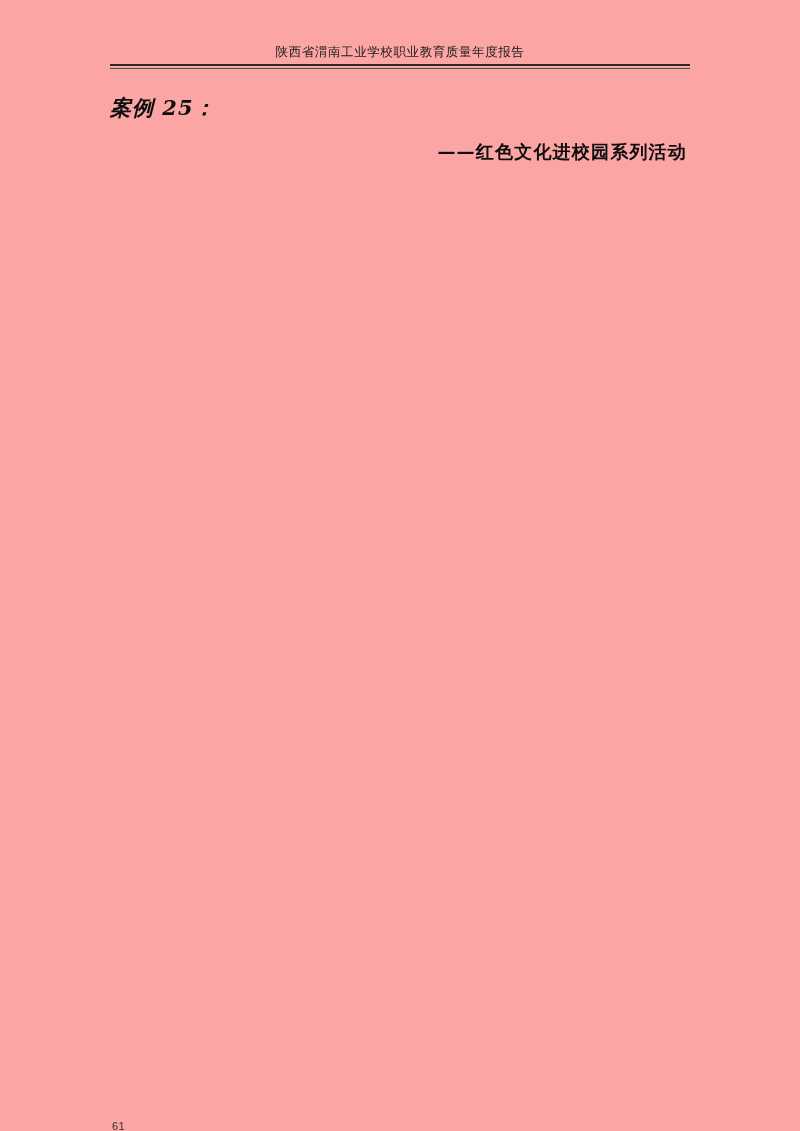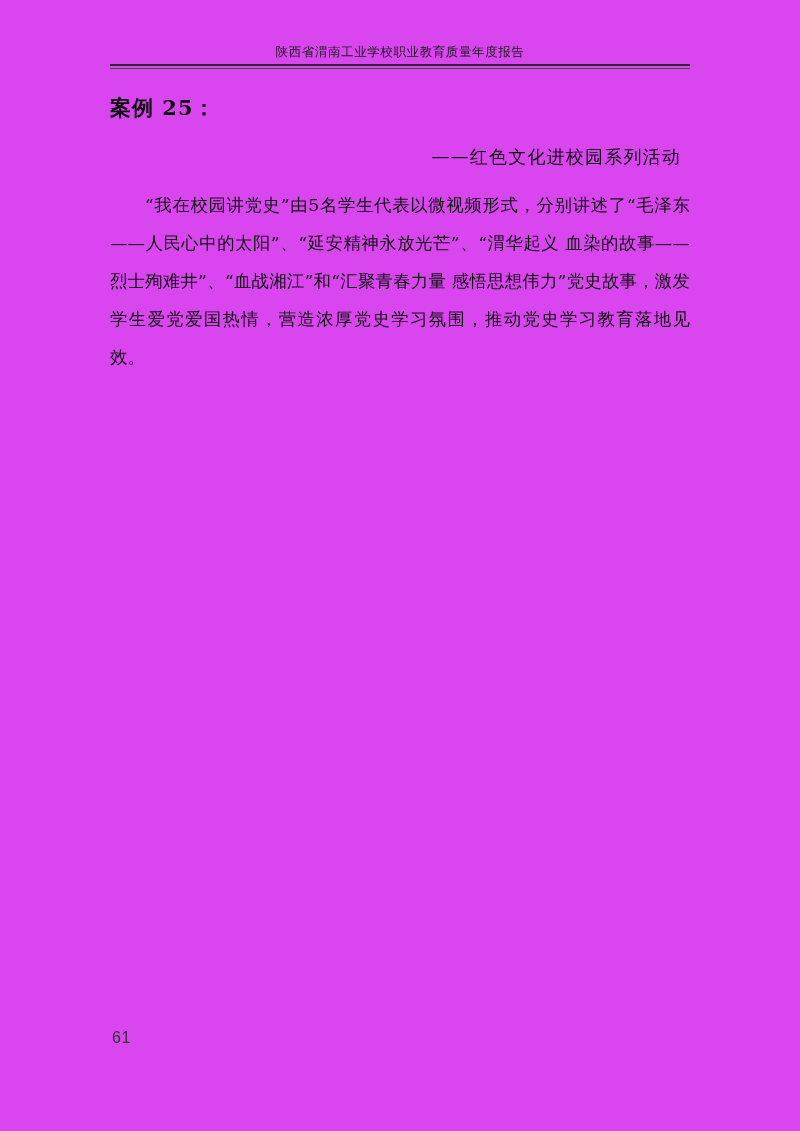--- a/index.html
+++ b/index.html
@@ -15,21 +15,21 @@
     color: #111111;
     overflow: hidden;
   }
 
   .page {
     position: absolute;
     left: 0;
     top: 0;
     width: 800px;
     height: 1131px;
-    background: #d946ef;
+    background: #fca5a5;
     box-sizing: border-box;
   }
 
   
   .header-zone {
     position: absolute;
     left: 110px;
     top: 44px;
     width: 580px;
   }
@@ -72,65 +72,66 @@
   }
 
   .case-heading {
     font-family: "DejaVu Serif", "Liberation Serif", serif;
     font-weight: bold;
     font-size: 21px;
     line-height: 40px;
     color: #0d0d0d;
     letter-spacing: 1px;
     margin: 0 0 4px 0;
+    font-style: italic;
   }
 
   .doc-title {
     font-family: "DejaVu Serif", "Liberation Serif", serif;
     font-weight: bold;
     font-size: 20px;
     line-height: 42px;
     color: #0d0d0d;
     letter-spacing: 1.5px;
     text-align: center;
     margin: 6px 0 0 0;
     padding-right: 40px;
   }
 
   .doc-subtitle {
     font-family: "DejaVu Serif", "Liberation Serif", serif;
-    font-weight: normal;
+    font-weight: bold;
     font-size: 18px;
     line-height: 40px;
     color: #0d0d0d;
     letter-spacing: 1.2px;
     text-align: right;
-    margin: 9px;
+    margin: 3px;
   }
 
   .para {
     font-family: "DejaVu Serif", "Liberation Serif", serif;
     font-size: 17.4px;
     line-height: 38px;
     color: #111111;
     text-align: justify;
     text-justify: inter-ideograph;
     text-indent: 2em;
     margin: 7px 0 0 0;
     letter-spacing: 0.2px;
     word-break: break-all;
   }
 
   
   .page-number {
     position: absolute;
     left: 112px;
-    top: 1029px;
+    top: 1120px;
     font-family: "Liberation Sans", "DejaVu Sans", sans-serif;
-    font-size: 16px;
+    font-size: 11px;
     color: #333333;
     letter-spacing: 0.5px;
   }
 </style>
 </head>
 <body>
 
 <div class="page">
 
   <div class="header-zone">
@@ -143,20 +144,19 @@
 
   <div class="content">
 
     <div class="case-heading">案例 25：</div>
 
 
     <div class="doc-subtitle">——红色文化进校园系列活动</div>
 
 
 
-    <p class="para">“我在校园讲党史”由5名学生代表以微视频形式，分别讲述了“毛泽东——人民心中的太阳”、“延安精神永放光芒”、“渭华起义 血染的故事——烈士殉难井”、“血战湘江”和“汇聚青春力量 感悟思想伟力”党史故事，激发学生爱党爱国热情，营造浓厚党史学习氛围，推动党史学习教育落地见效。</p>
 
 
   </div>
 
   <div class="page-number">61</div>
 
 </div>
 
 </body></html>

